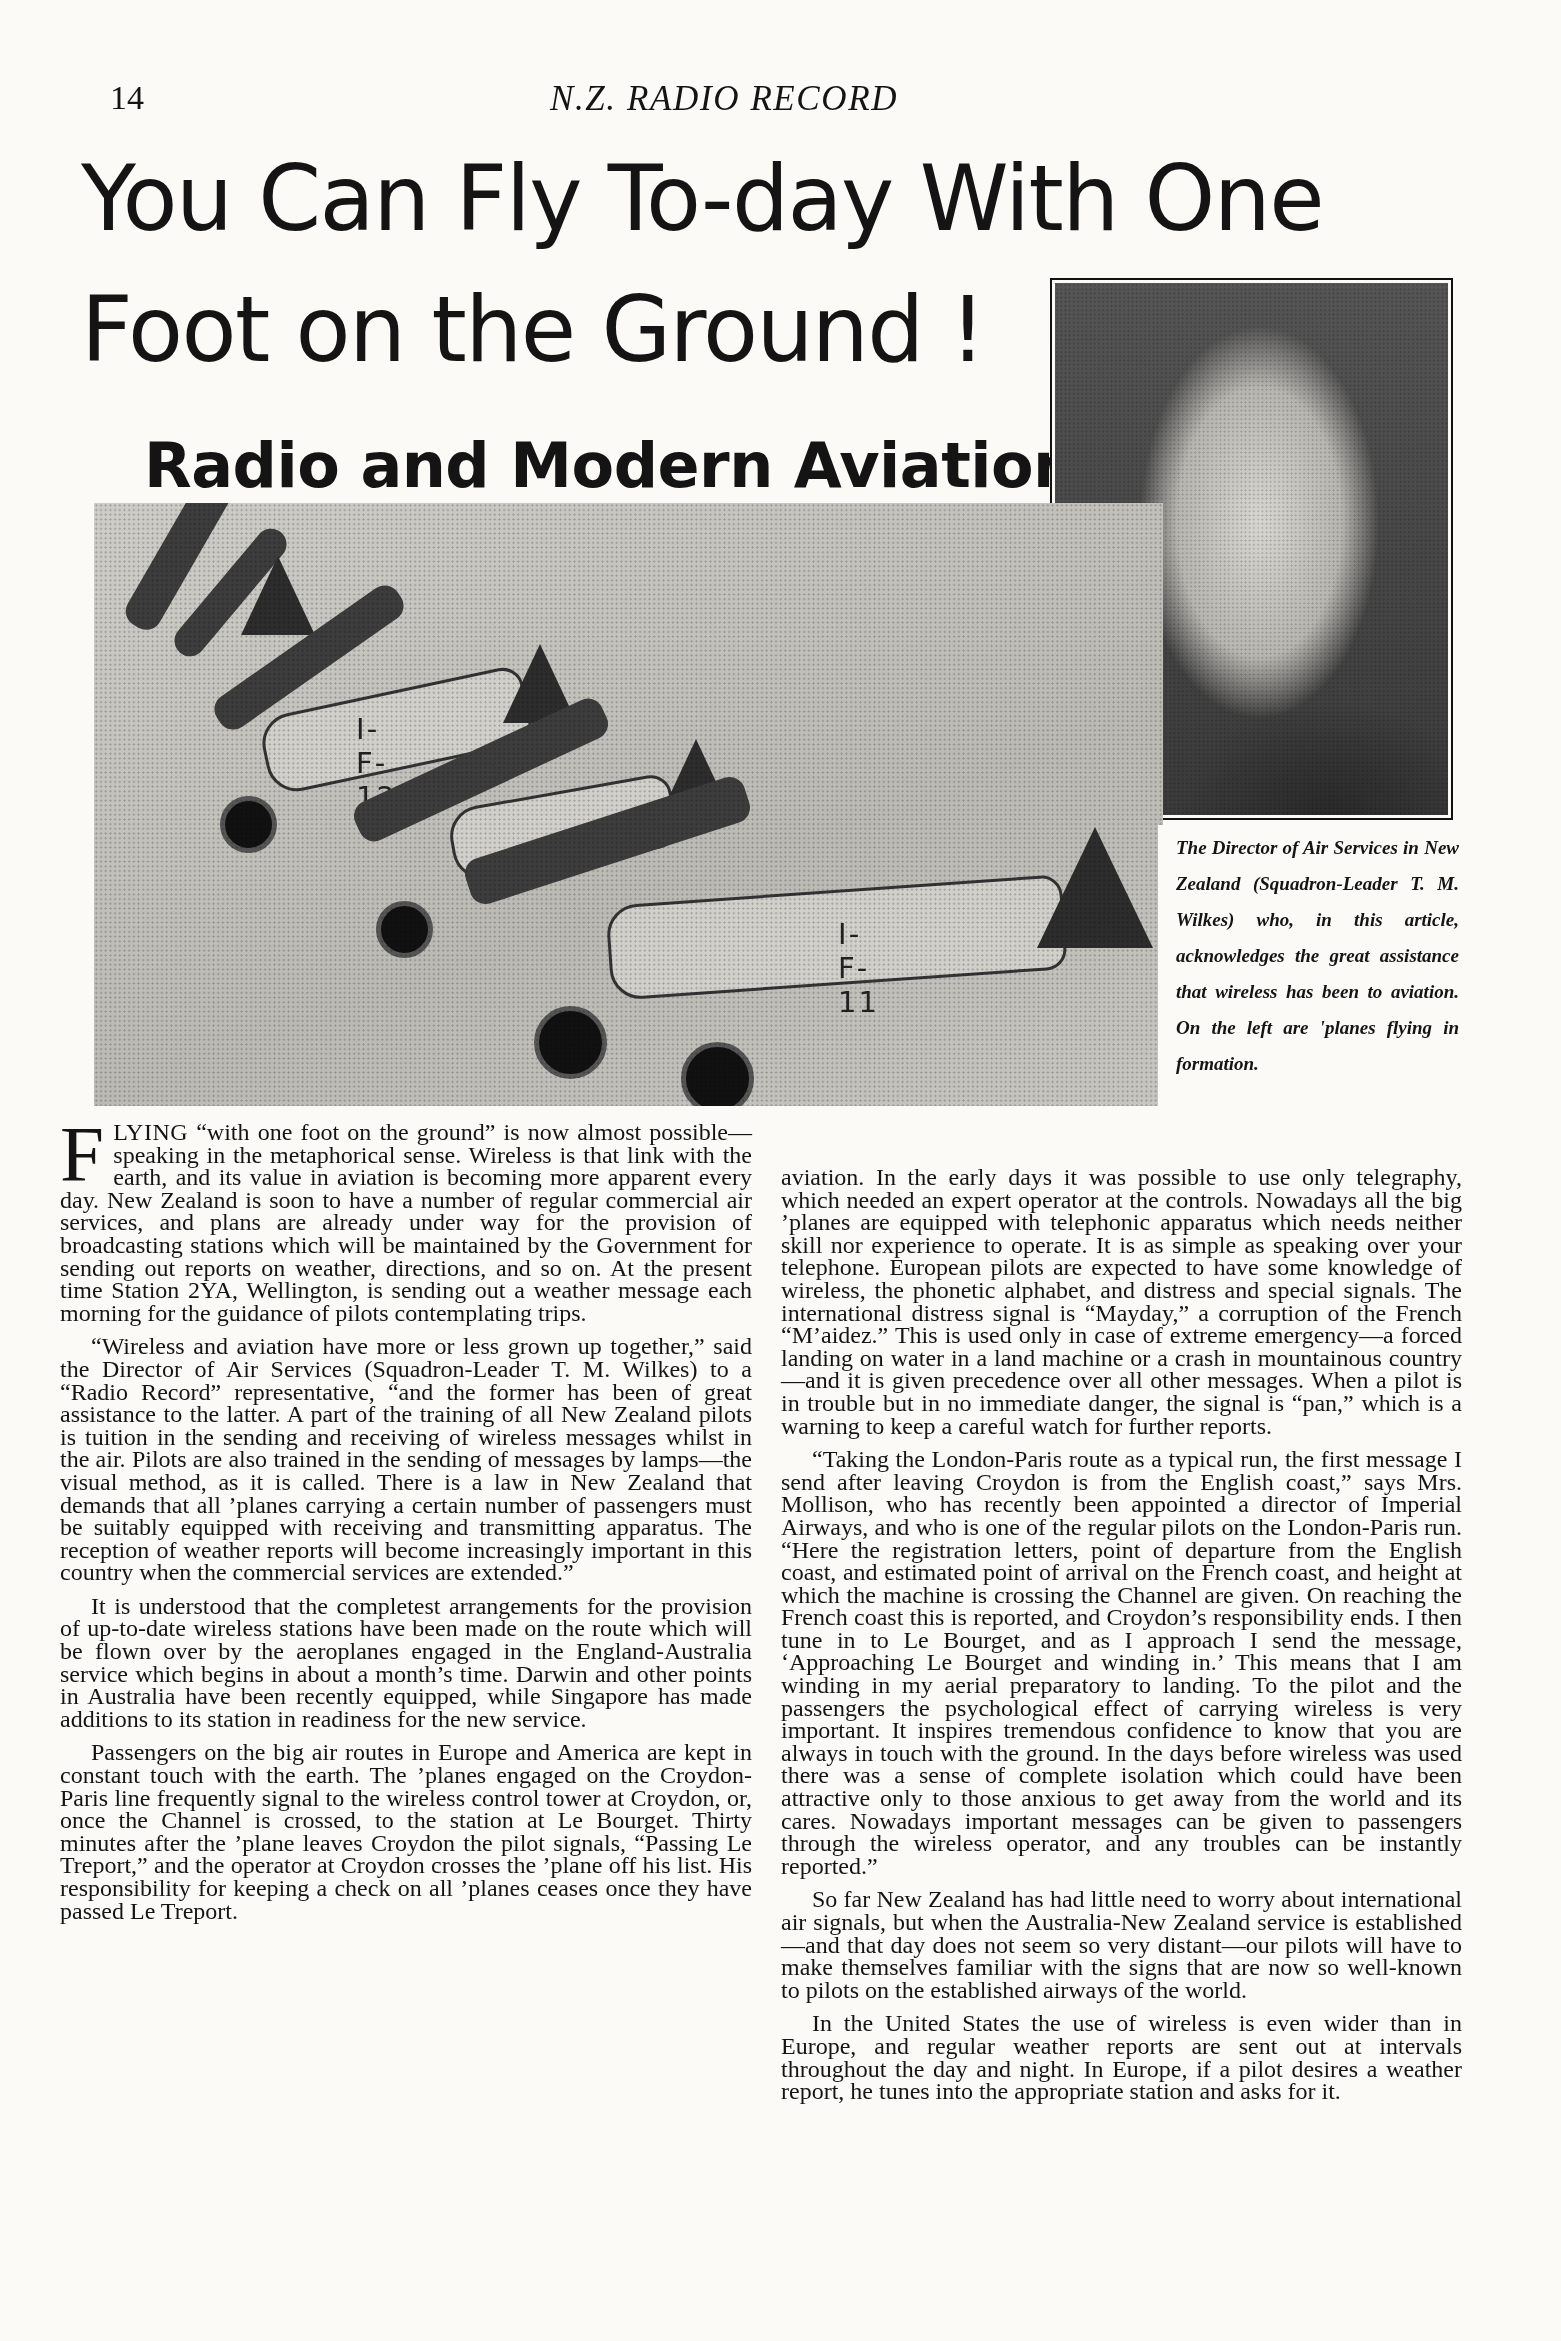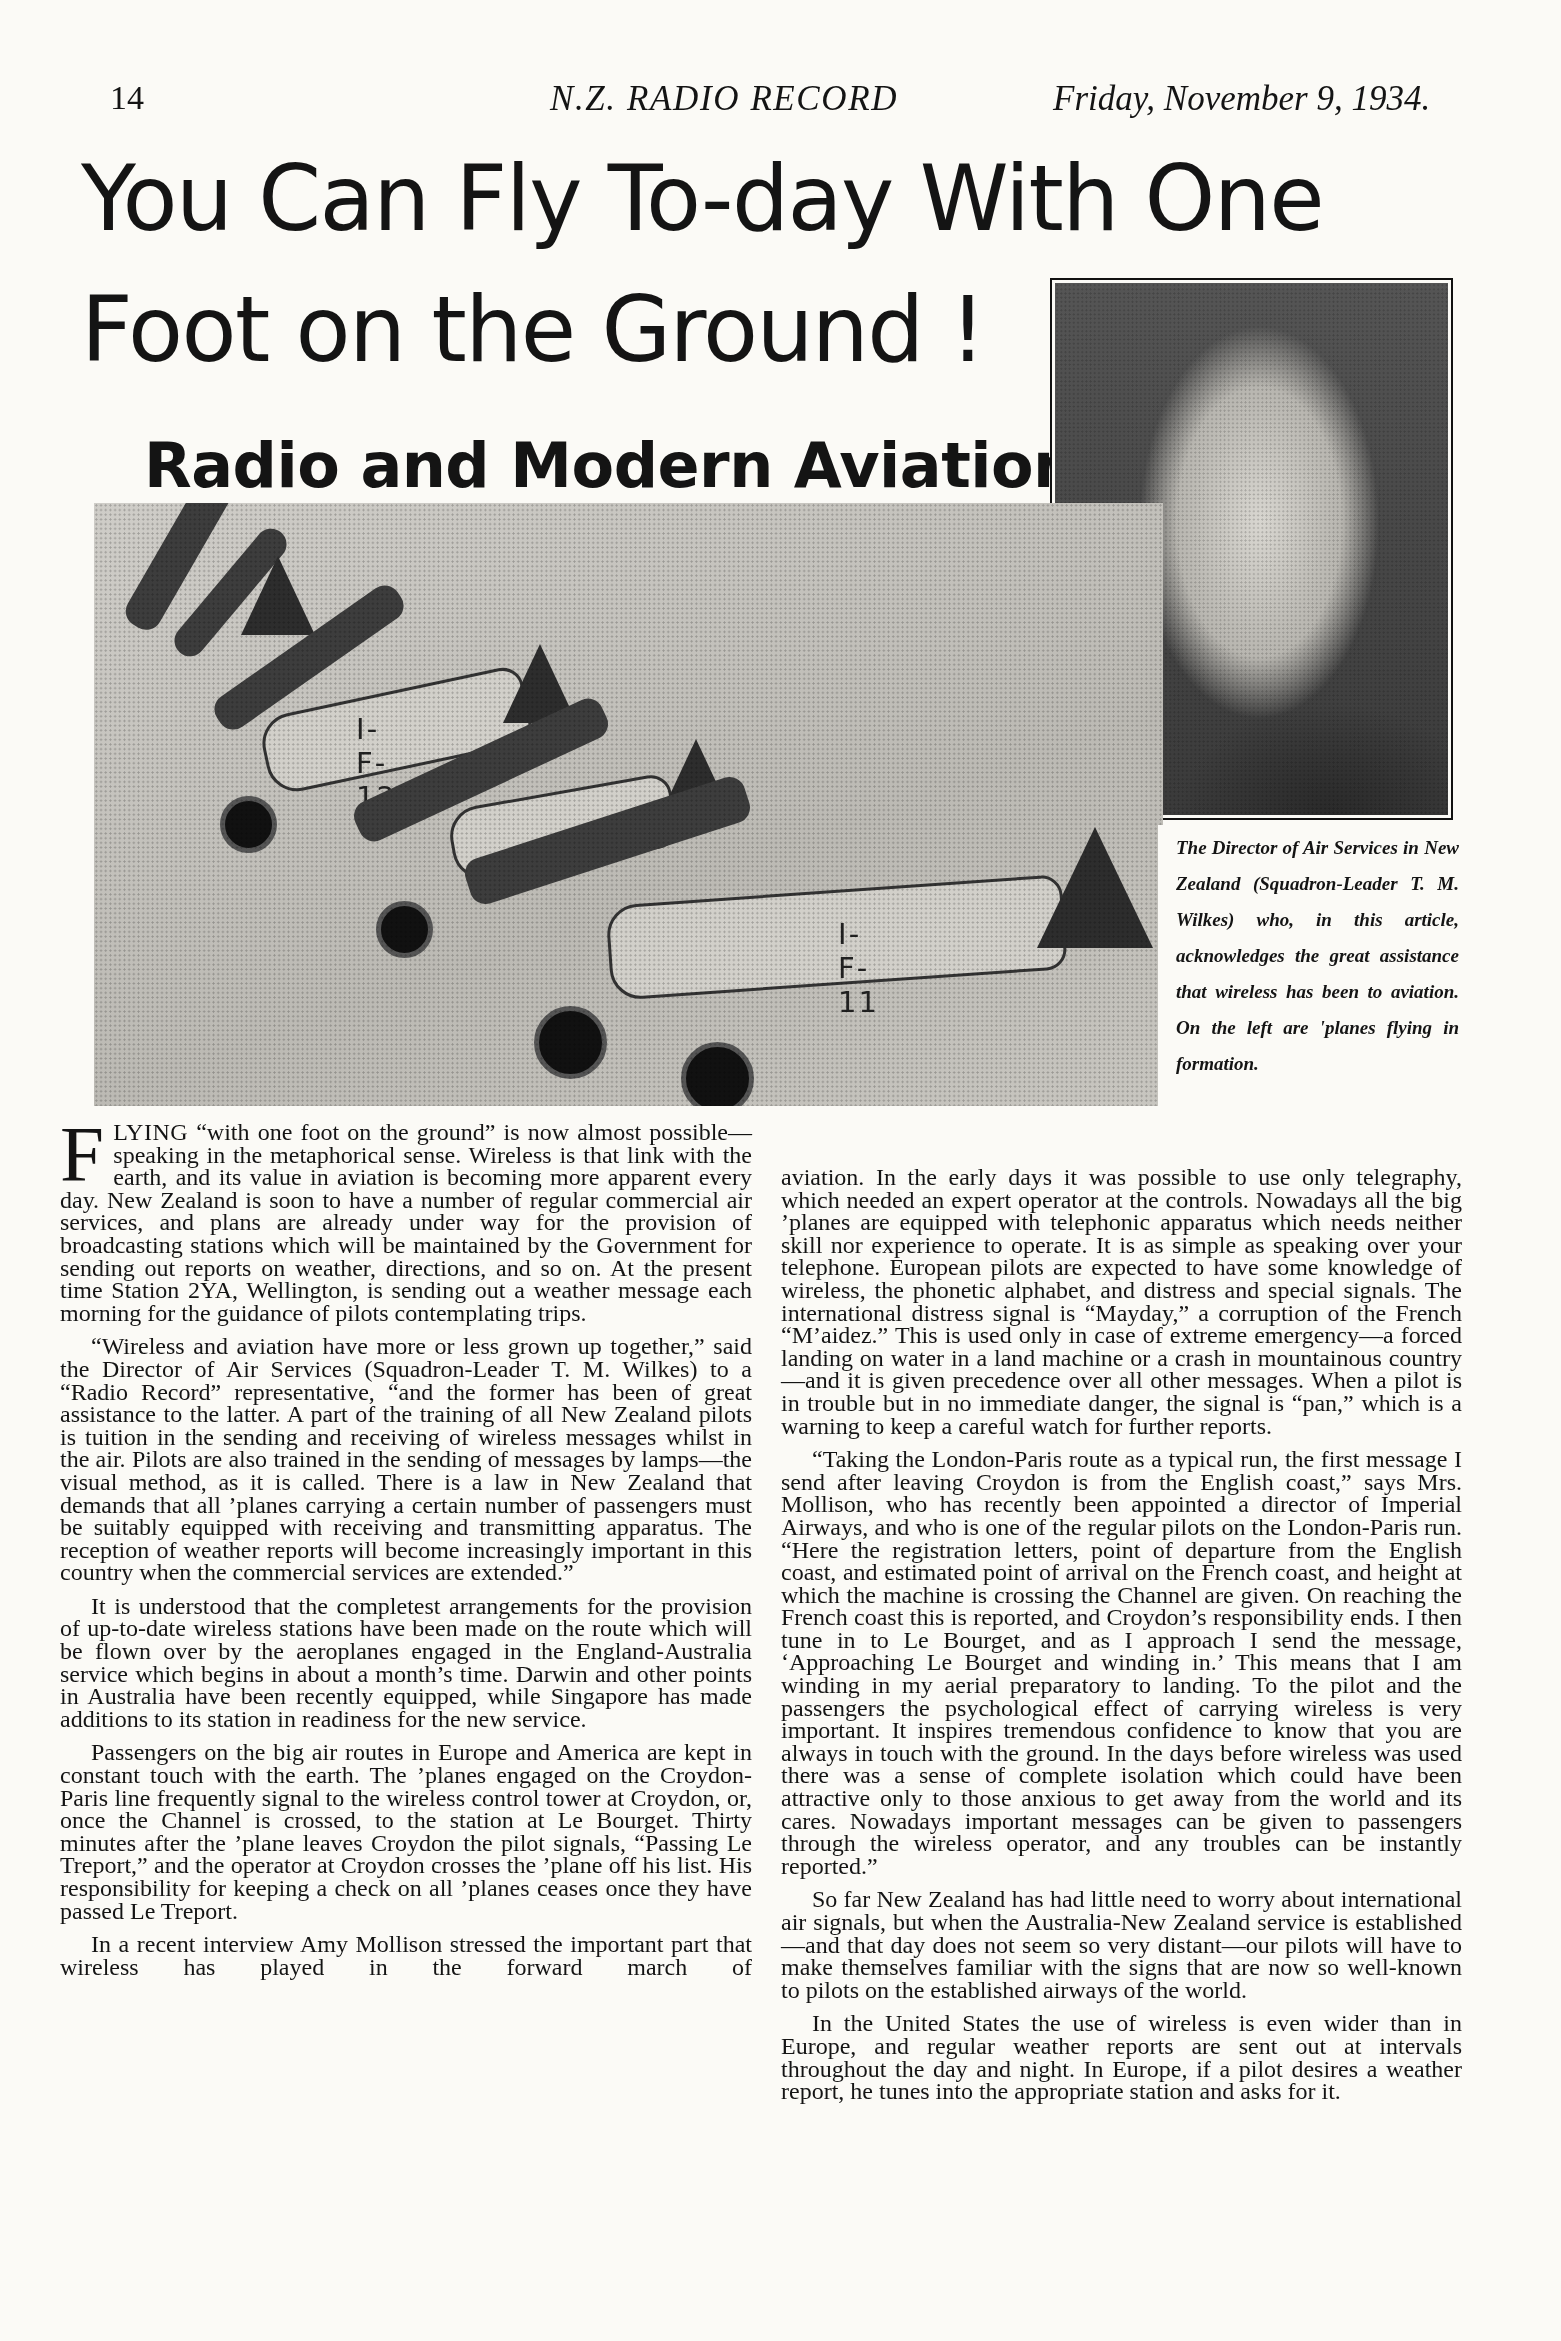--- a/index.html
+++ b/index.html
@@ -49,21 +49,20 @@
   .column p.first { text-indent:0; }
   .dropcap { float:left; font-size:79px; line-height:59px; margin:3.1px 9.4px 0 0; font-family:"Liberation Serif",serif; }
   .lead-caps { letter-spacing:0.5px; }
 </style>
 </head>
 <body>
 
 <header class="masthead">
   <span class="page-num">14</span>
   <span class="paper-name">N.Z. RADIO RECORD</span>
-  <span class="issue-date">Friday, November 9, 1934.</span>
 </header>
 
 <h1 class="headline l1">You Can Fly To-day With One</h1>
 <h1 class="headline l2">Foot on the Ground !</h1>
 <h2 class="subhead">Radio and Modern Aviation</h2>
 
 <div class="portrait">
   <div class="portrait-inner"></div>
 </div>
 
@@ -99,21 +98,20 @@
 <div class="caption-box"></div>
 <p class="caption">The Director of Air Services in New Zealand (Squadron-Leader T. M. Wilkes) who, in this article, acknowledges the great assistance that wireless has been to aviation. On the left are 'planes flying in formation.</p>
 
 <div class="column col1">
   <p class="first">
     <span class="dropcap">F</span><span class="lead-caps">LYING</span> <span>“with one foot on the ground” is now almost possible—speaking in the metaphorical sense. Wireless is that link with the earth, and its value in aviation is becoming more apparent every day. New Zealand is soon to have a number of regular commercial air services, and plans are already under way for the provision of broadcasting stations which will be maintained by the Government for sending out reports on weather, directions, and so on. At the present time Station 2YA, Wellington, is sending out a weather message each morning for the guidance of pilots contemplating trips.</span>
   </p>
   <p>“Wireless and aviation have more or less grown up together,” said the Director of Air Services (Squadron-Leader T. M. Wilkes) to a “Radio Record” representative, “and the former has been of great assistance to the latter. A part of the training of all New Zealand pilots is tuition in the sending and receiving of wireless messages whilst in the air. Pilots are also trained in the sending of messages by lamps—the visual method, as it is called. There is a law in New Zealand that demands that all ’planes carrying a certain number of passengers must be suitably equipped with receiving and transmitting apparatus. The reception of weather reports will become increasingly important in this country when the commercial services are extended.”</p>
   <p>It is understood that the completest arrangements for the provision of up-to-date wireless stations have been made on the route which will be flown over by the aeroplanes engaged in the England-Australia service which begins in about a month’s time. Darwin and other points in Australia have been recently equipped, while Singapore has made additions to its station in readiness for the new service.</p>
   <p>Passengers on the big air routes in Europe and America are kept in constant touch with the earth. The ’planes engaged on the Croydon-Paris line frequently signal to the wireless control tower at Croydon, or, once the Channel is crossed, to the station at Le Bourget. Thirty minutes after the ’plane leaves Croydon the pilot signals, “Passing Le Treport,” and the operator at Croydon crosses the ’plane off his list. His responsibility for keeping a check on all ’planes ceases once they have passed Le Treport.</p>
-  <p style="text-align-last:justify;">In a recent interview Amy Mollison stressed the important part that wireless has played in the forward march of</p>
 </div>
 
 <div class="column col2">
   <p class="first">aviation. In the early days it was possible to use only telegraphy, which needed an expert operator at the controls. Nowadays all the big ’planes are equipped with telephonic apparatus which needs neither skill nor experience to operate. It is as simple as speaking over your telephone. European pilots are expected to have some knowledge of wireless, the phonetic alphabet, and distress and special signals. The international distress signal is “Mayday,” a corruption of the French “M’aidez.” This is used only in case of extreme emergency—a forced landing on water in a land machine or a crash in mountainous country—and it is given precedence over all other messages. When a pilot is in trouble but in no immediate danger, the signal is “pan,” which is a warning to keep a careful watch for further reports.</p>
   <p>“Taking the London-Paris route as a typical run, the first message I send after leaving Croydon is from the English coast,” says Mrs. Mollison, who has recently been appointed a director of Imperial Airways, and who is one of the regular pilots on the London-Paris run. “Here the registration letters, point of departure from the English coast, and estimated point of arrival on the French coast, and height at which the machine is crossing the Channel are given. On reaching the French coast this is reported, and Croydon’s responsibility ends. I then tune in to Le Bourget, and as I approach I send the message, ‘Approaching Le Bourget and winding in.’ This means that I am winding in my aerial preparatory to landing. To the pilot and the passengers the psychological effect of carrying wireless is very important. It inspires tremendous confidence to know that you are always in touch with the ground. In the days before wireless was used there was a sense of complete isolation which could have been attractive only to those anxious to get away from the world and its cares. Nowadays important messages can be given to passengers through the wireless operator, and any troubles can be instantly reported.”</p>
   <p>So far New Zealand has had little need to worry about international air signals, but when the Australia-New Zealand service is established—and that day does not seem so very distant—our pilots will have to make themselves familiar with the signs that are now so well-known to pilots on the established airways of the world.</p>
   <p>In the United States the use of wireless is even wider than in Europe, and regular weather reports are sent out at intervals throughout the day and night. In Europe, if a pilot desires a weather report, he tunes into the appropriate station and asks for it.</p>
 </div>
 
 

